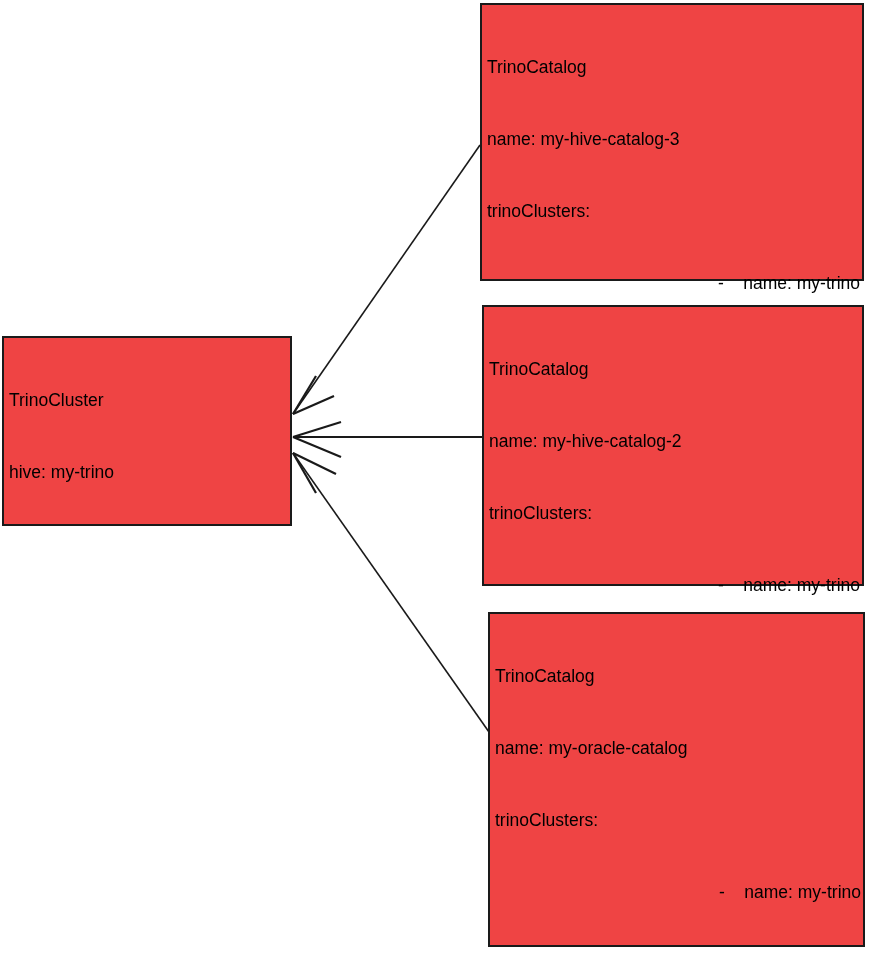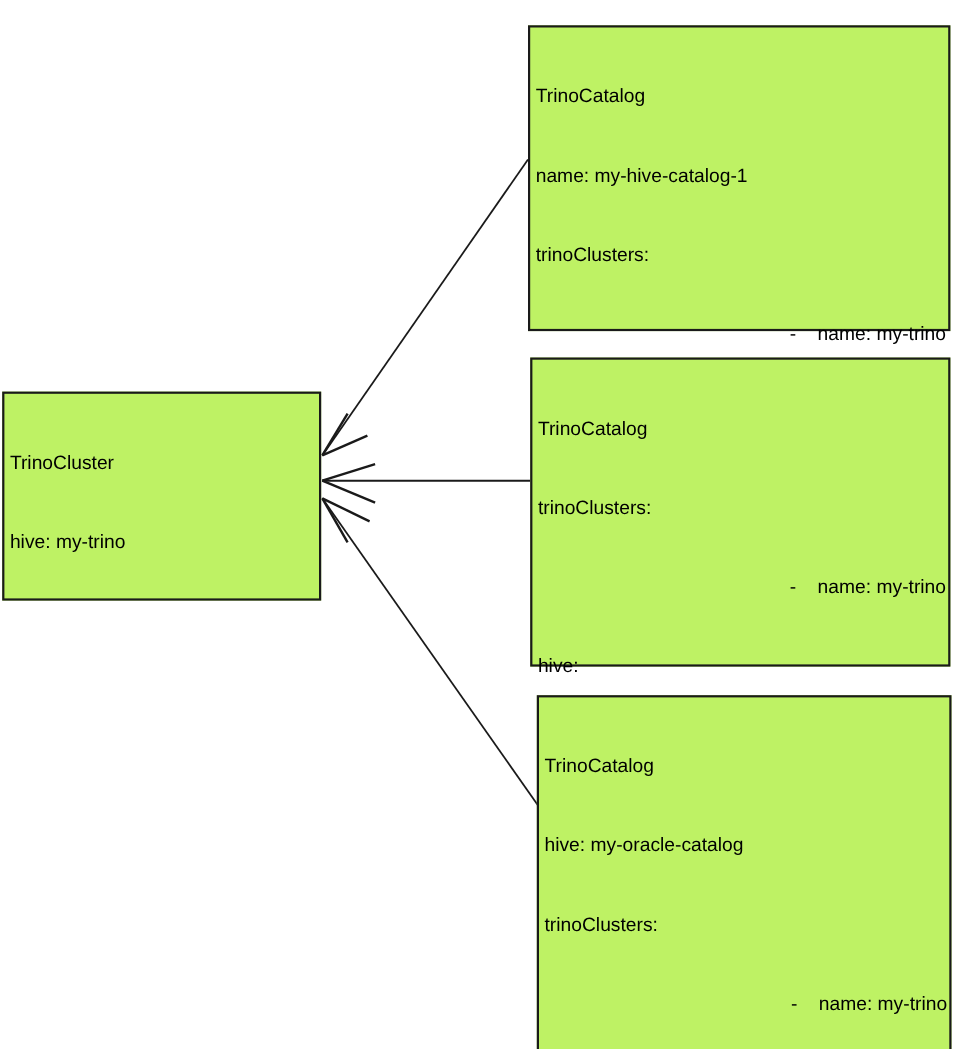--- a/index.html
+++ b/index.html
@@ -11,23 +11,22 @@
     position: relative;
     width: 872px;
     height: 954px;
     background: #ffffff;
     overflow: hidden;
     font-family: "Liberation Sans", sans-serif;
   }
   .node {
     position: absolute;
     box-sizing: border-box;
-    background: #bef264;
+    background: #ef4444;
     border: 2px solid #1a1a1a;
-    margin-top: 20px;
   }
   .node-text {
     position: absolute;
     left: 5px;
     top: 2px;
     right: 2px;
     font-size: 17.5px;
     line-height: 24px;
     color: #000000;
     white-space: pre;
@@ -116,47 +115,48 @@
   <div class="node" id="cluster-node">
     <div class="node-text">
       <span class="line-row i0">TrinoCluster</span>
       <span class="line-row i0">hive: my-trino</span>
     </div>
   </div>
 
   <div class="node" id="catalog-node-1">
     <div class="node-text">
       <span class="line-row i0">TrinoCatalog</span>
-      <span class="line-row i0">name: my-hive-catalog-1</span>
+      <span class="line-row i0">name: my-hive-catalog-3</span>
       <span class="line-row i0">trinoClusters:</span>
       <span class="line-row i1"> -    name: my-trino</span>
       <span class="line-row i0">hive:</span>
       <span class="line-row i2">s3: # S3ConnnectionSpec</span>
       <span class="line-row i3">inline:</span>
       <span class="line-row i4">host: minio</span>
       <span class="line-row i2">metastore: # whatever</span>
     </div>
   </div>
 
   <div class="node" id="catalog-node-2">
     <div class="node-text">
       <span class="line-row i0">TrinoCatalog</span>
+      <span class="line-row i0">name: my-hive-catalog-2</span>
       <span class="line-row i0">trinoClusters:</span>
       <span class="line-row i1"> -    name: my-trino</span>
       <span class="line-row i0">hive:</span>
       <span class="line-row i2">hdfs:</span>
       <span class="line-row i3"># TBD</span>
       <span class="line-row i2">metastore: # whatever</span>
     </div>
   </div>
 
   <div class="node" id="catalog-node-3">
     <div class="node-text">
       <span class="line-row i0">TrinoCatalog</span>
-      <span class="line-row i0">hive: my-oracle-catalog</span>
+      <span class="line-row i0">name: my-oracle-catalog</span>
       <span class="line-row i0">trinoClusters:</span>
       <span class="line-row i1"> -    name: my-trino</span>
       <span class="line-row i0">oracle:</span>
       
       
     </div>
 
   </div>
 
 </div>

